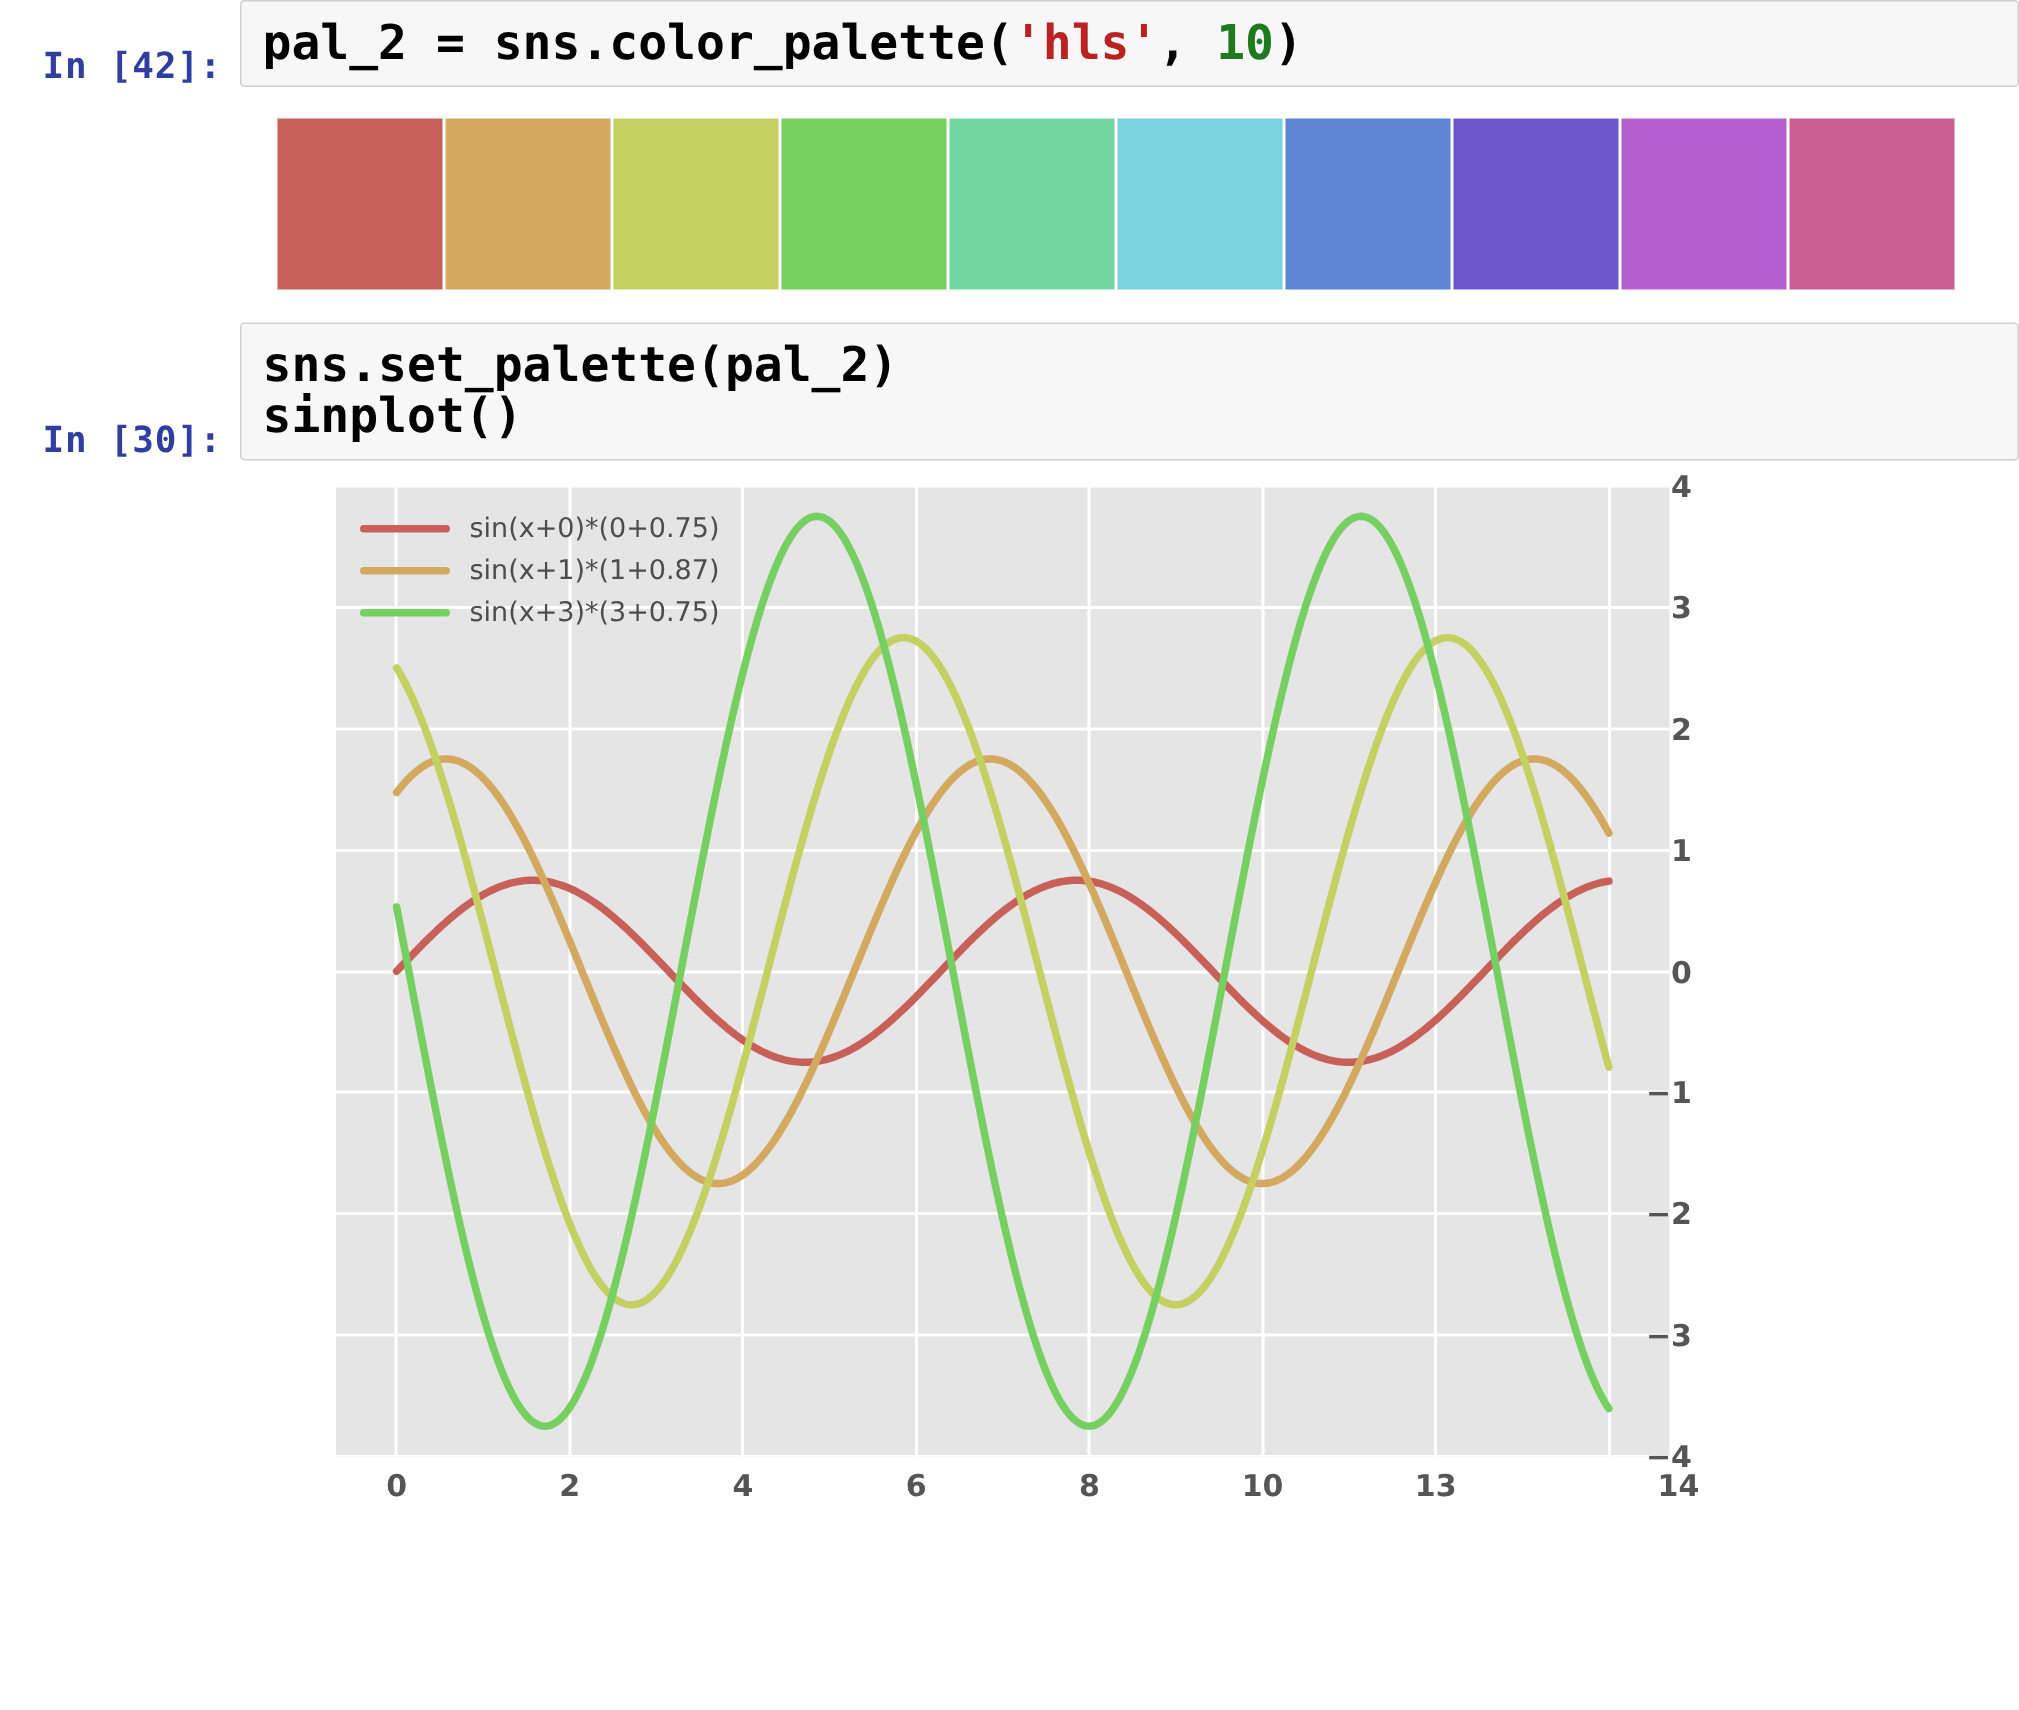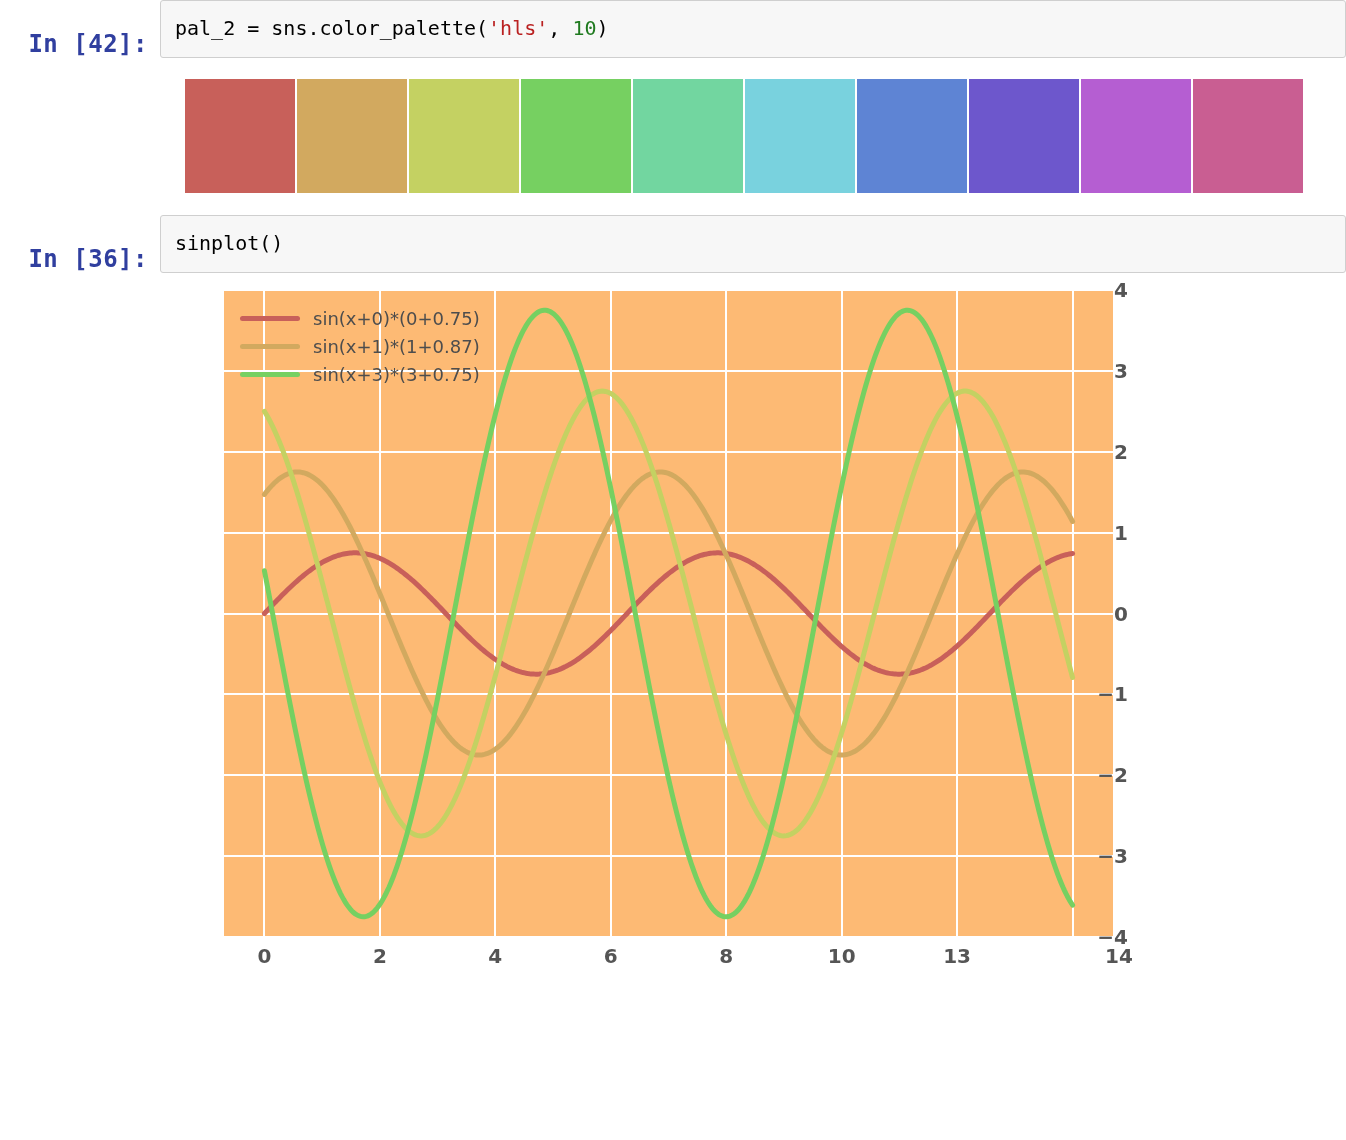--- a/index.html
+++ b/index.html
@@ -39,25 +39,25 @@
     flex: 1 1 auto;
     background: #f7f7f7;
     border: 1px solid #cfcfcf;
     border-radius: 3px;
     padding: 10px 14px 12px 14px;
     box-sizing: border-box;
     min-width: 0;
   }
   .code-line {
     font-family: "DejaVu Sans Mono", "Liberation Mono", monospace;
-    font-size: 20px;
+    font-size: 32px;
     line-height: 34px;
     color: #000000;
     white-space: pre;
-    font-weight: 400;
+    font-weight: 700;
   }
   .tok-str { color: #BA2121; }
   .tok-num { color: #1F7A1F; }
   .tok-punct { color: #69C169; }
 
   
   .palette-out {
     display: flex;
     width: 1346px;
     padding-top: 21px;
@@ -89,21 +89,21 @@
     width: 960px;
     height: 672px;
     background: #ffffff;
   }
   .axes {
     position: absolute;
     left: 56px;
     top: 0px;
     width: 889px;
     height: 647px;
-    background: #fdba74;
+    background: #e5e5e5;
     overflow: hidden;
   }
   .gridline-h {
     position: absolute;
     left: 0;
     width: 100%;
     height: 2px;
     background: #ffffff;
   }
   .gridline-v {
@@ -189,23 +189,24 @@
       <div class="swatch" style="background: rgb(114, 214, 160);"></div>
       <div class="swatch" style="background: rgb(121, 210, 222);"></div>
       <div class="swatch" style="background: rgb(94, 132, 212);"></div>
       <div class="swatch" style="background: rgb(109, 87, 204);"></div>
       <div class="swatch" style="background: rgb(181, 94, 210);"></div>
       <div class="swatch" style="background: rgb(201, 94, 146);"></div>
     </div>
 </div>
 
 <div class="cell-row">
-  <div class="prompt">In [36]:</div>
+  <div class="prompt">In [30]:</div>
   <div class="code-box">
     <div class="code-area">
+        <div class="code-line"><span class="">sns.set_palette(pal_2)</span></div>
         <div class="code-line"><span class="">sinplot()</span></div>
       </div>
   </div>
 </div>
 
 <div class="plot-out">
   <div class="plot-spacer"></div>
   <div class="figure">
     <div class="axes">
       <div id="grid-layer">

